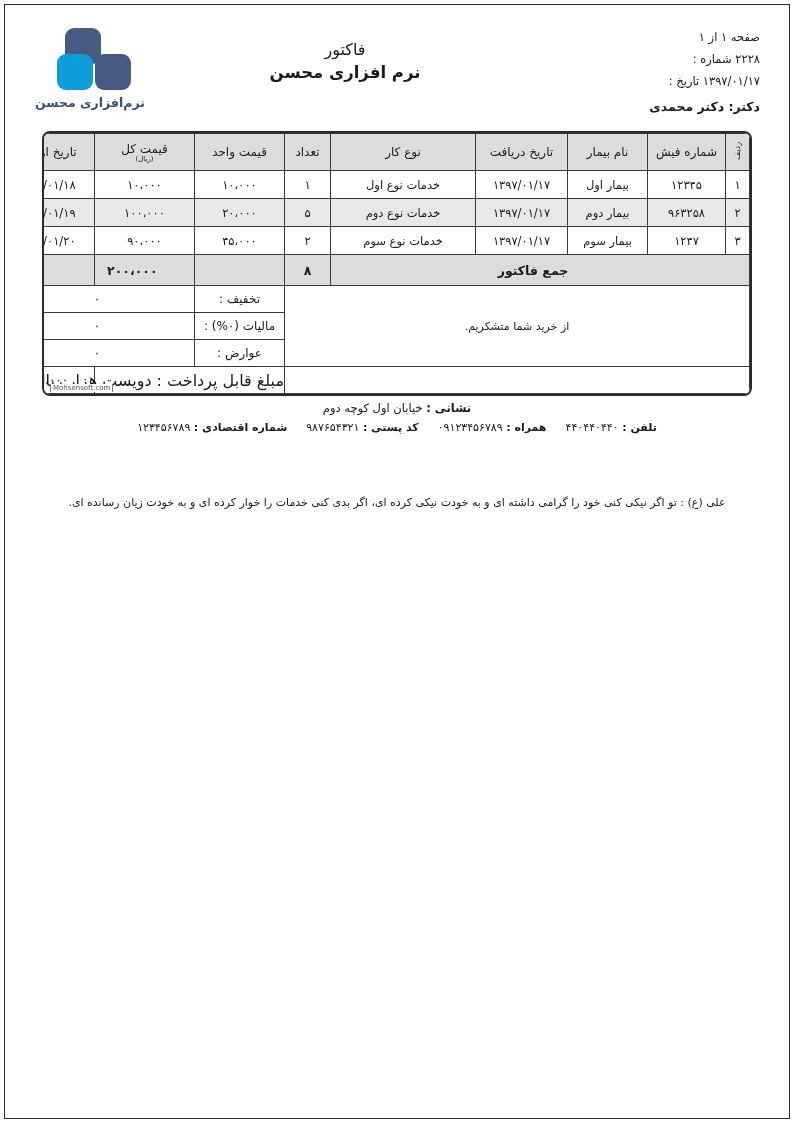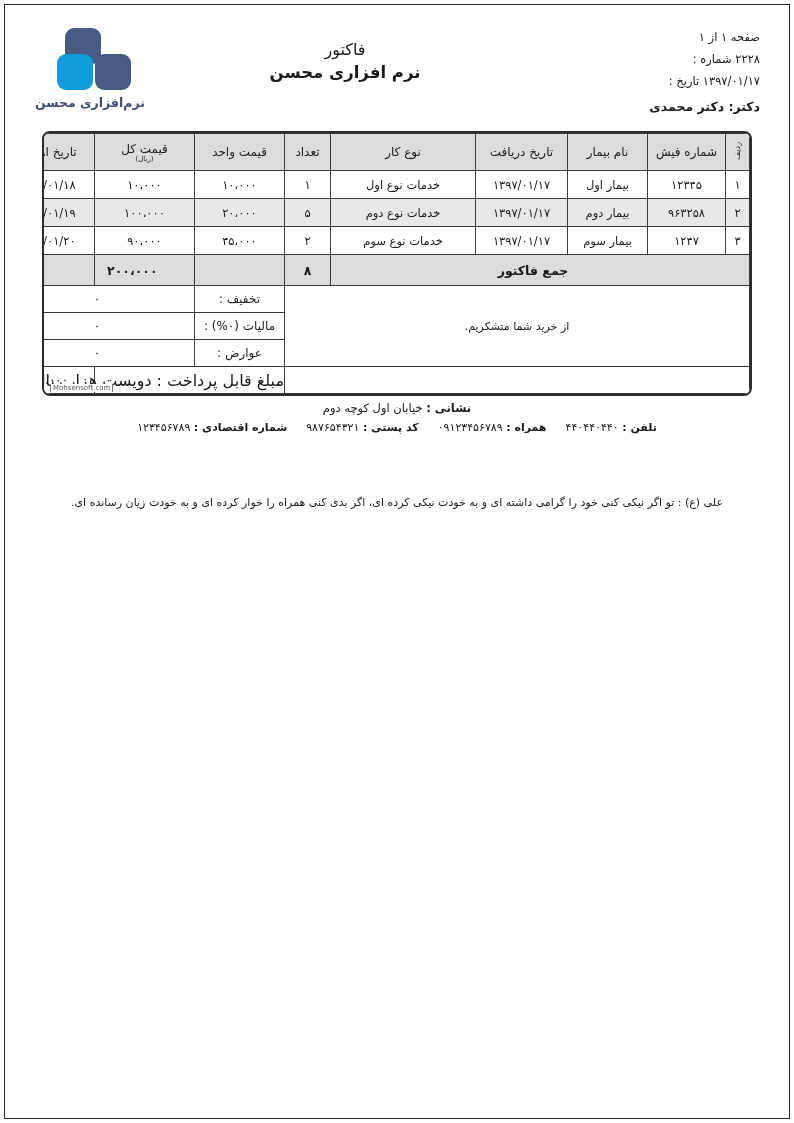--- a/index.html
+++ b/index.html
@@ -431,14 +431,14 @@
       <span>۰۹۱۲۳۴۵۶۷۸۹</span>
       <span class="gap-s"></span>
       <span class="lbl">کد پستی :</span>
       <span>۹۸۷۶۵۴۳۲۱</span>
       <span class="gap-s"></span>
       <span class="lbl">شماره اقتصادی :</span>
       <span>۱۲۳۴۵۶۷۸۹</span>
     </div>
   </div>
 
-  <div class="quote">علی (ع) : تو اگر نیکی کنی خود را گرامی داشته ای و به خودت نیکی کرده ای، اگر بدی کنی همراه را خوار کرده ای و به خودت زیان رسانده ای.</div>
+  <div class="quote">علی (ع) : تو اگر نیکی کنی خود را گرامی داشته ای و به خودت نیکی کرده ای، اگر بدی کنی خدمات را خوار کرده ای و به خودت زیان رسانده ای.</div>
 </div>
 
 </body></html>

